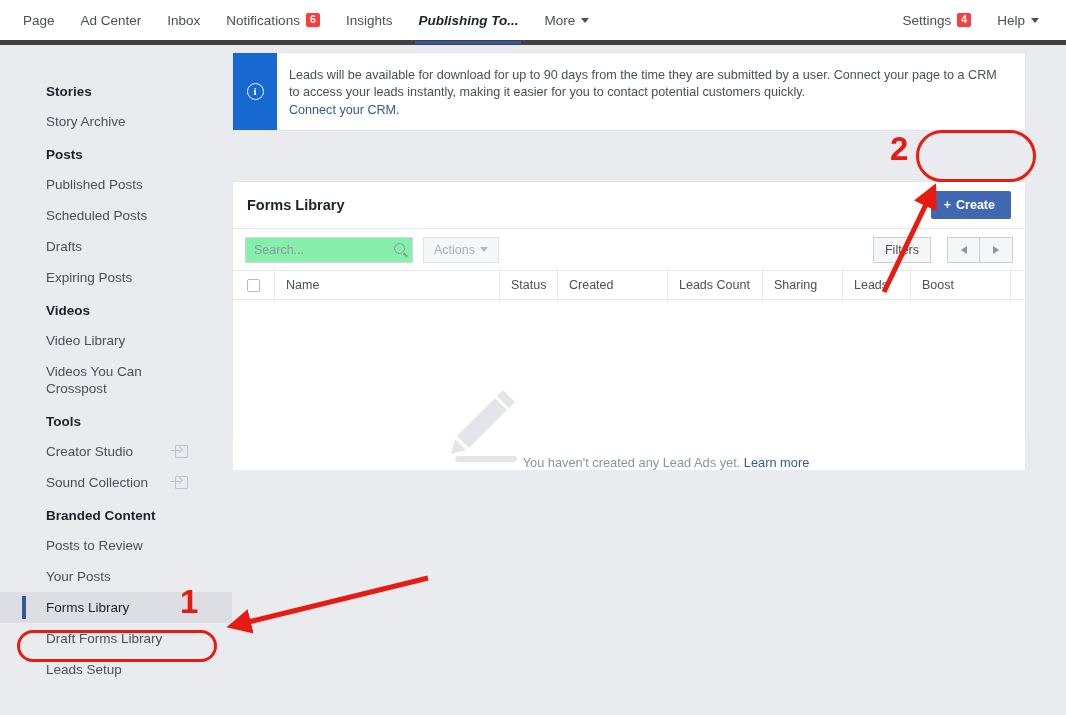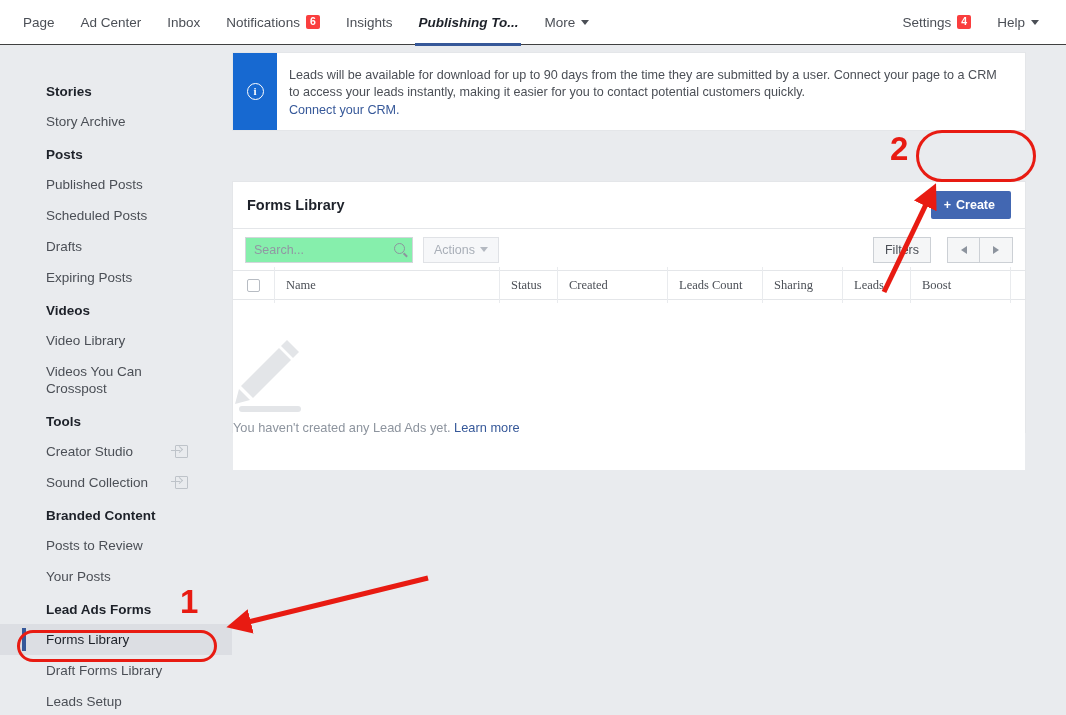--- a/index.html
+++ b/index.html
@@ -9,21 +9,21 @@
     font-family: "Liberation Sans", sans-serif;
     overflow: hidden;
   }
   #root { position: relative; width: 1066px; height: 715px; }
 
   
   .topnav {
     position: absolute; top: 0; left: 0;
     width: 1066px; height: 45px;
     background: #ffffff;
-    border-bottom: 1px solid #404040;
+    border-bottom: 5px solid #404040;
     display: flex; align-items: center;
   }
   .nav-left { display: flex; align-items: center; height: 45px; padding-left: 10px; }
   .nav-right { display: flex; align-items: center; height: 45px; margin-left: auto; padding-right: 14px; }
   .nav-item {
     position: relative;
     height: 45px;
     display: flex; align-items: center;
     padding: 0 13px;
     font-size: 13.5px;
@@ -243,32 +243,31 @@
     border-top: 1px solid #e4e6e9;
     border-bottom: 1px solid #e4e6e9;
     background: #ffffff;
     align-items: center;
   }
   .th {
     font-size: 12.5px; color: #4b4f56;
     height: 36px; display: flex; align-items: center;
     padding-left: 11px;
     border-right: 1px solid #e9ebee;
-    font-family: Liberation Serif, serif;
   }
   .th.cb { width: 42px; justify-content: center; padding-left: 0; }
   .checkbox {
     width: 13px; height: 13px;
     border: 1px solid #b7bcc3; background: #fff; border-radius: 2px;
   }
 
   .empty-state {
     height: 170px;
-    display: flex; flex-direction: column;
-    align-items: flex-start; justify-content: center;
+    display: flex; flex-direction: row;
+    align-items: flex-end; justify-content: center;
     background: #ffffff;
   }
   .pencil-wrap { position: relative; width: 74px; height: 80px; margin-bottom: 4px; }
   .empty-text {
     font-size: 12.8px; color: #8d949e;
   }
   .empty-text a { color: #365899; text-decoration: none; cursor: pointer; }
   .anno-num {
     position: absolute;
     color: #e81b12;
@@ -361,21 +360,20 @@
         <span class="label">Sound Collection</span>
         <span class="ext-icon"></span>
       </div>
       <div class="side-group-title">Branded Content</div>
       <div class="side-item">
         <span class="label">Posts to Review</span>
       </div>
       <div class="side-item">
         <span class="label">Your Posts</span>
       </div>
-      <div class="side-group-title">Lead Ads Forms</div>
       <div class="side-item selected">
         <span class="sel-bar"></span>
         <span class="label">Forms Library</span>
       </div>
       <div class="side-item">
         <span class="label">Draft Forms Library</span>
       </div>
       <div class="side-item">
         <span class="label">Leads Setup</span>
       </div>

